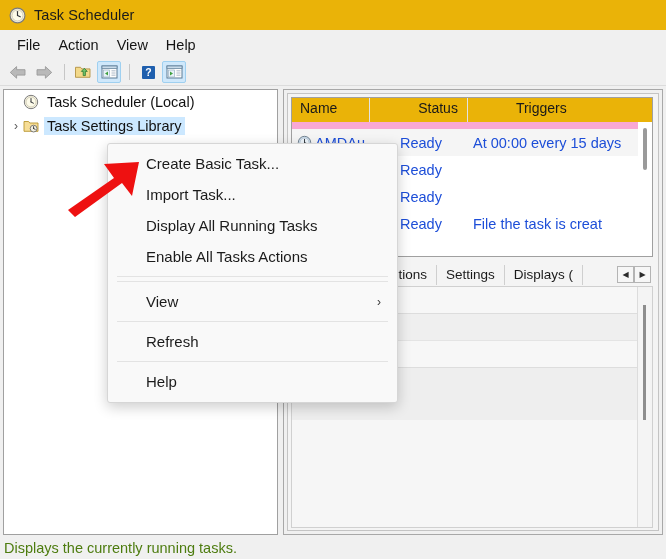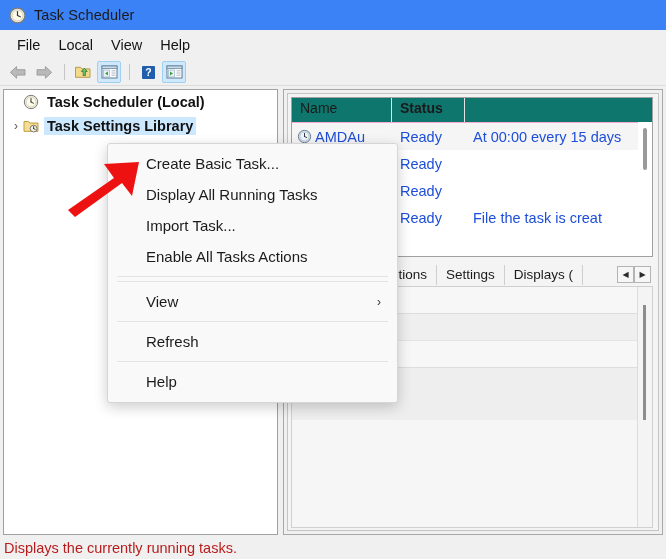--- a/index.html
+++ b/index.html
@@ -13,21 +13,21 @@
   #app {
     position: relative;
     width: 666px; height: 559px;
     background: #f0f0f0;
   }
 
   
   .titlebar {
     position: absolute; left: 0; top: 0;
     width: 666px; height: 30px;
-    background: #3b82f6;
+    background: #eab308;
     display: flex; align-items: center;
     box-sizing: border-box;
     padding-left: 9px;
   }
   .title-icon { width: 17px; height: 17px; margin-right: 8px; flex: none; }
   .title-text {
     font-size: 14.5px; color: #1b1b1b; letter-spacing: .1px;
   }
 
   
@@ -73,21 +73,21 @@
     box-sizing: border-box;
     overflow: hidden;
   }
   .tree-row {
     display: flex; align-items: center;
     height: 24px; padding-left: 5px;
     font-size: 14.5px; color: #111;
     white-space: nowrap;
   }
   .tree-row.sel .tree-label { background: #cce8ff; }
-  .tree-label { padding: 1px 3px; font-weight: bold; }
+  .tree-label { padding: 1px 3px; }
   .chev {
     width: 14px; text-align: center; color: #5a5a5a;
     font-size: 12px; flex: none;
   }
   .tree-ico { width: 16px; height: 16px; margin-right: 5px; flex: none; }
 
   
   .right-outer {
     position: absolute; left: 283px; top: 89px;
     width: 380px; height: 446px;
@@ -107,32 +107,33 @@
   .tasklist {
     position: absolute; left: 3px; top: 3px;
     width: 362px; height: 160px;
     background: #ffffff;
     border: 1px solid #a0a0a0;
     box-sizing: border-box;
     overflow: hidden;
   }
   .lv-header {
     display: flex; height: 24px;
-    background: #0f766e;
-    border-bottom: 1px solid #f9a8d4;
+    background: #eab308;
+    border-bottom: 7px solid #f9a8d4;
+    gap: 40px;
   }
   .lv-col {
     font-size: 14px; color: #1a1a1a;
     padding: 2px 0 0 8px;
     box-sizing: border-box;
     border-right: 1px solid #e2e2e2;
     white-space: nowrap; overflow: hidden;
   }
   .lv-col.c-name { width: 100px; }
-  .lv-col.c-status { width: 73px; font-weight: bold; }
+  .lv-col.c-status { width: 73px; }
   .lv-col.c-trig { width: 187px; border-right: none; }
   .lv-row {
     display: flex; height: 27px; align-items: center;
     font-size: 14.5px; color: #1d4ed8;
   }
   .lv-row.alt { background: #f5f5f5; }
   .lv-cell { box-sizing: border-box; padding-left: 8px; white-space: nowrap; overflow: hidden; }
   .lv-cell.c-name { width: 100px; display: flex; align-items: center; padding-left: 5px; }
   .lv-cell.c-status { width: 73px; }
   .lv-cell.c-trig { width: 187px; }
@@ -201,21 +202,21 @@
     width: 3px; height: 115px; background: #8d8d8d;
   }
 
   
   .statusbar {
     position: absolute; left: 0; bottom: 0;
     width: 666px; height: 22px;
     background: #f0f0f0;
     display: flex; align-items: center;
     padding-left: 4px; box-sizing: border-box;
-    font-size: 14.5px; color: #b91c1c;
+    font-size: 14.5px; color: #4d7c0f;
   }
 
   
   .ctxmenu {
     position: absolute; left: 107px; top: 143px;
     width: 291px;
     background: #f9f9f9;
     border: 1px solid #d6d6d6;
     border-radius: 3px;
     box-shadow: 0 4px 14px rgba(0,0,0,.20);
@@ -252,21 +253,21 @@
       <circle cx="8" cy="8" r="7" fill="#f6f3e2" stroke="#7b7b7b" stroke-width="1.1"></circle>
       <circle cx="8" cy="8" r="5.2" fill="#fdfbe9" stroke="#b9b49c" stroke-width=".6"></circle>
       <line x1="8" y1="8" x2="8" y2="4.3" stroke="#33353a" stroke-width="1.1" stroke-linecap="round"></line>
       <line x1="8" y1="8" x2="10.6" y2="9.2" stroke="#33353a" stroke-width="1.1" stroke-linecap="round"></line>
     </svg>
     <span class="title-text">Task Scheduler</span>
   </div>
 
   <div class="menubar">
     <div class="mi">File</div>
-    <div class="mi">Local</div>
+    <div class="mi">Action</div>
     <div class="mi">View</div>
     <div class="mi">Help</div>
   </div>
 
   <div class="toolbar">
     <div class="tb-btn">
       <svg width="18" height="15" viewBox="0 0 18 15">
         <path d="M7.6 1.6 L1.3 7.4 L7.6 13.2 L7.6 10.1 L16 10.1 L16 4.7 L7.6 4.7 Z" fill="#b9b9b9" stroke="#9a9a9a" stroke-width=".9" stroke-linejoin="round"></path>
       </svg>
     </div>
@@ -336,20 +337,21 @@
     </div>
   </div>
 
   <div class="right-outer">
     <div class="right-inner">
 
       <div class="tasklist">
         <div class="lv-header">
           <div class="lv-col c-name">Name</div>
           <div class="lv-col c-status">Status</div>
+          <div class="lv-col c-trig">Triggers</div>
         </div>
 
         <div class="lv-row alt">
           <div class="lv-cell c-name">
             <svg class="row-ico" viewBox="0 0 16 16">
               <circle cx="8" cy="8" r="6.6" fill="#cfe0ef" stroke="#6e7e8c" stroke-width="1"></circle>
               <circle cx="8" cy="8" r="4.8" fill="#eef5fb" stroke="#9fb2c2" stroke-width=".6"></circle>
               <line x1="8" y1="8" x2="8" y2="4.6" stroke="#2d3238" stroke-width="1" stroke-linecap="round"></line>
               <line x1="8" y1="8" x2="10.3" y2="9.1" stroke="#2d3238" stroke-width="1" stroke-linecap="round"></line>
             </svg>
@@ -401,22 +403,22 @@
         <div class="det-vscroll">
           <div class="det-thumb"></div>
         </div>
       </div>
 
     </div>
   </div>
 
   <div class="ctxmenu">
     <div class="ctx-item">Create Basic Task...</div>
+    <div class="ctx-item">Import Task...</div>
     <div class="ctx-item">Display All Running Tasks</div>
-    <div class="ctx-item">Import Task...</div>
     <div class="ctx-item">Enable All Tasks Actions</div>
     <div class="ctx-sep"></div>
     <div class="ctx-sep"></div>
     <div class="ctx-item">
       <span>View</span>
       <span class="submark">›</span>
     </div>
     <div class="ctx-sep"></div>
     <div class="ctx-item">Refresh</div>
     <div class="ctx-sep"></div>

